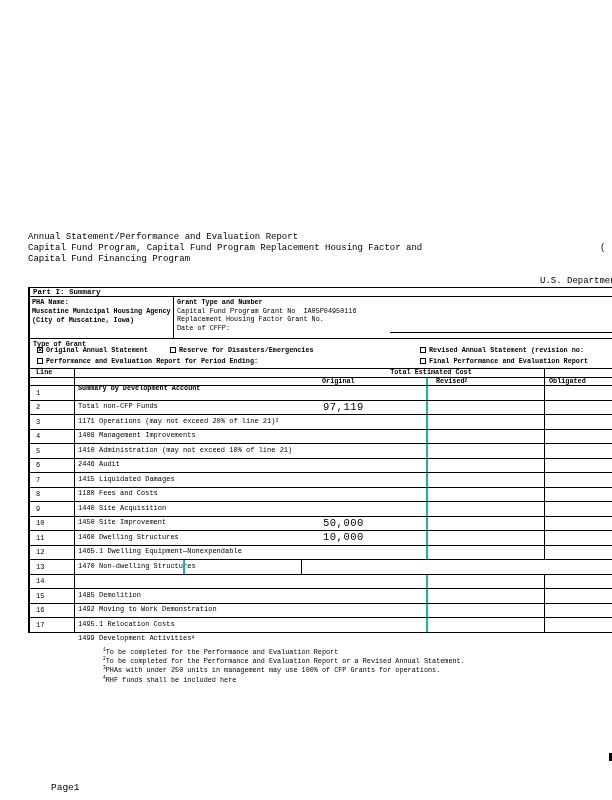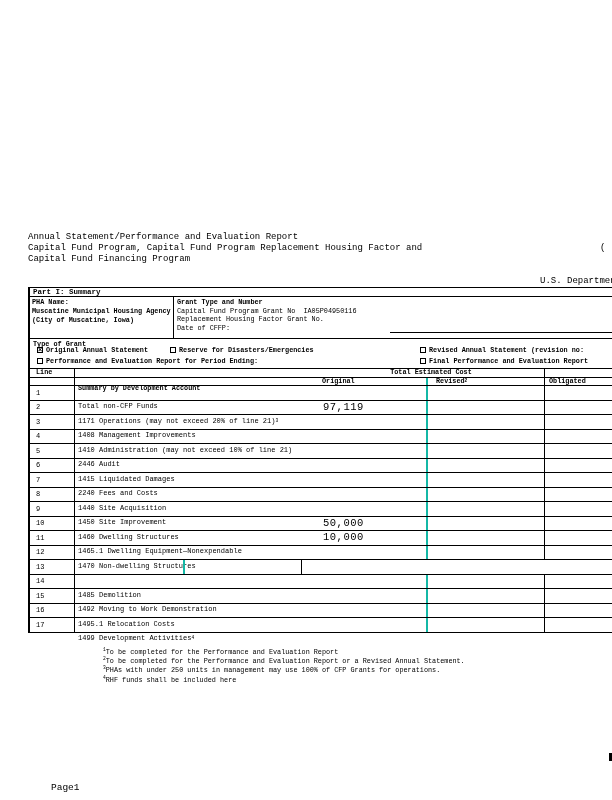--- a/index.html
+++ b/index.html
@@ -189,21 +189,21 @@
         </div>
       <div class="c3">
           <span class="amt"></span>
         </div>
       <div class="c4"></div>
       <div class="c5"></div>
     </div>
     <div class="drow">
       <div class="c1">7</div>
       <div class="c2">
-          <span>2240 Fees and Costs</span>
+          <span>1180 Fees and Costs</span>
           <sup></sup>
         </div>
       <div class="c3">
           <span class="amt"></span>
         </div>
       <div class="c4"></div>
       <div class="c5"></div>
     </div>
     <div class="drow">
       <div class="c1">8</div>

